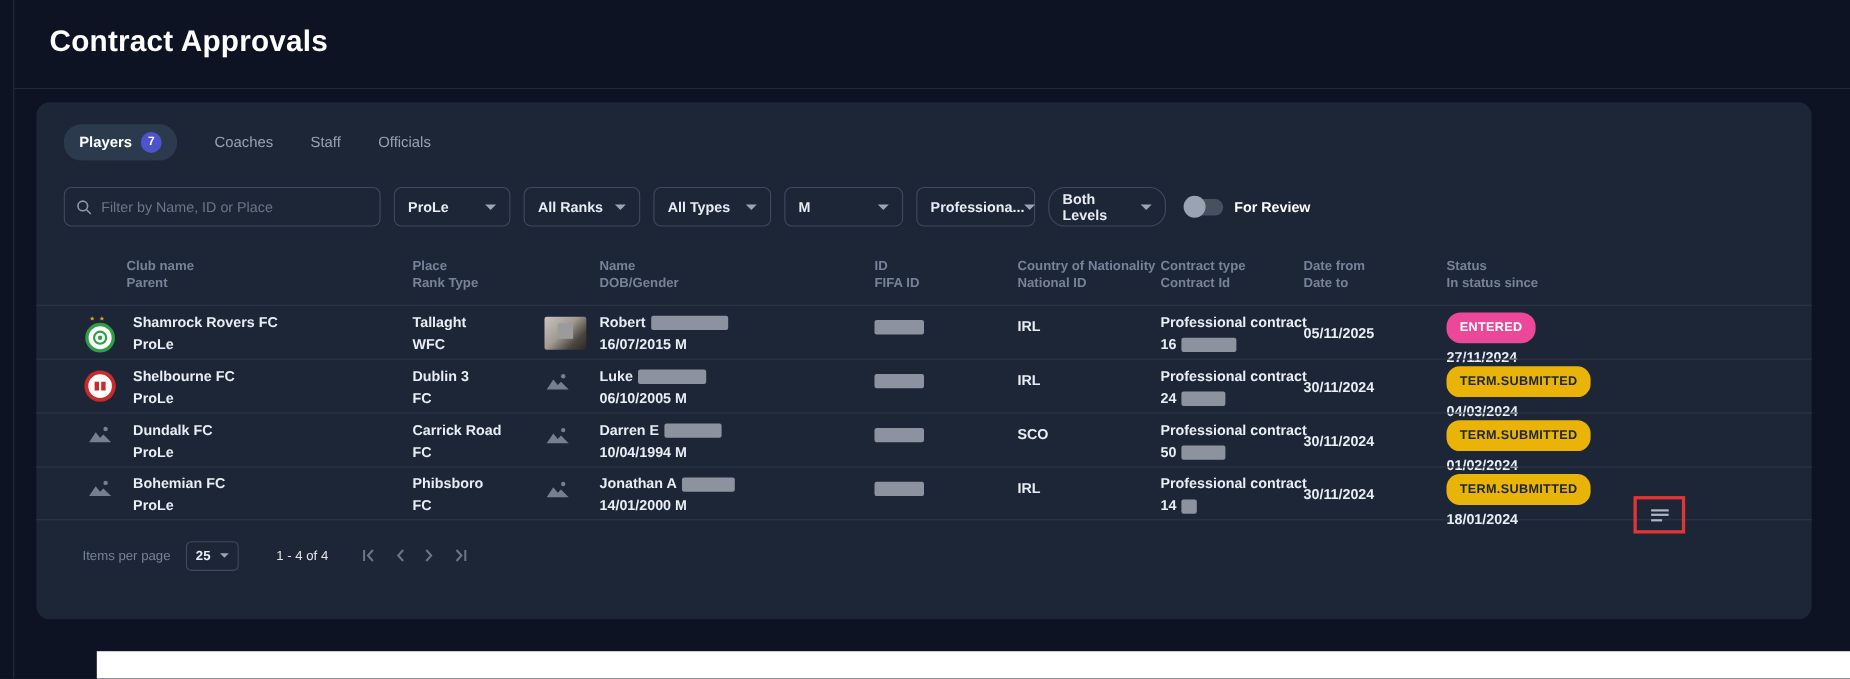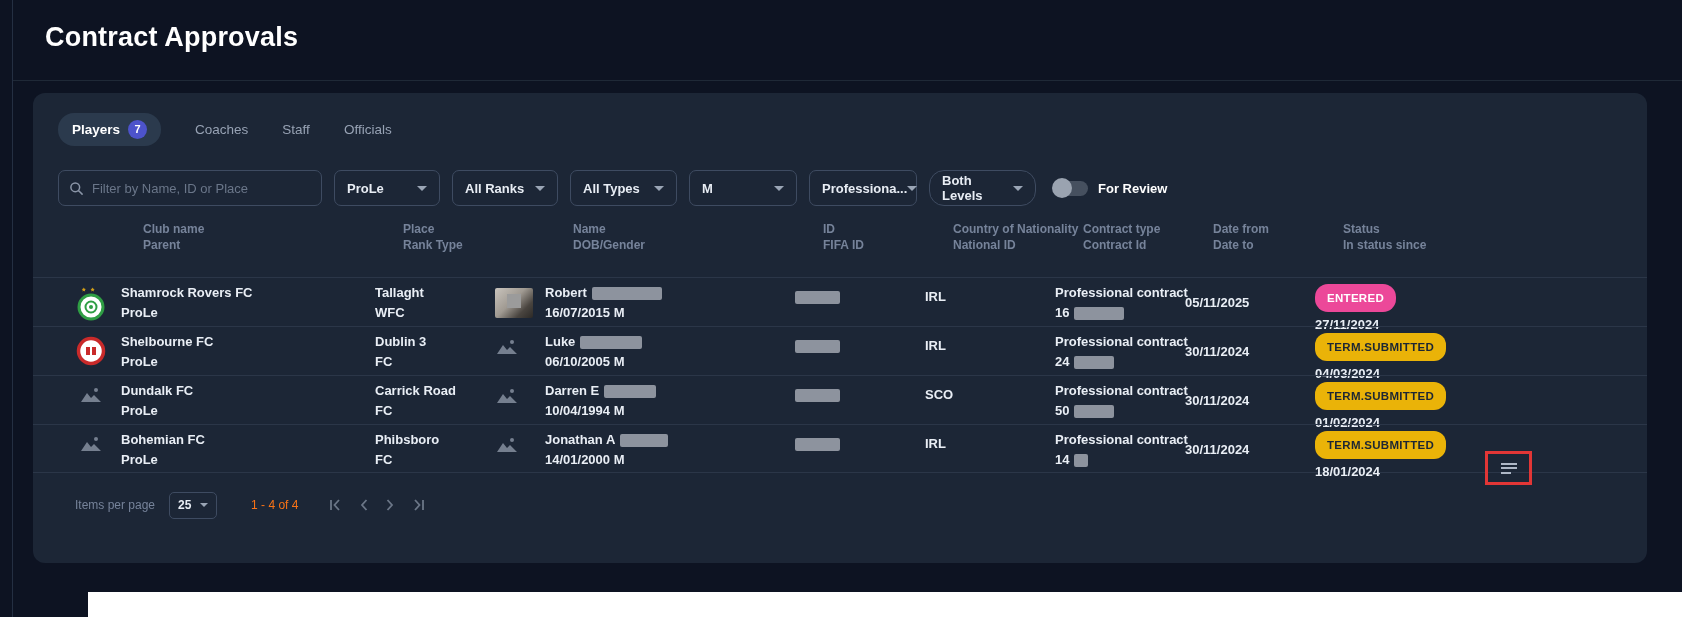--- a/index.html
+++ b/index.html
@@ -34,21 +34,21 @@
   }
   .tab-badge {
     display:inline-flex; align-items:center; justify-content:center;
     min-width:19px; height:19px; border-radius:10px;
     background:#4d53cb; color:#fff; font-size:11px; font-weight:700;
   }
 
   
   .filters { position:absolute; left:25px; top:77px; height:36px; display:flex; align-items:center; }
   .search-box {
-    width:264px; height:36px; border:1px solid #3e4b61; border-radius:7px;
+    width:288px; height:36px; border:1px solid #3e4b61; border-radius:7px;
     display:flex; align-items:center; padding:0 10px; gap:8px; background:transparent;
   }
   .search-box input {
     flex:1; background:transparent; border:none; outline:none;
     font-family:"Liberation Sans",sans-serif; font-size:13px; color:#c9d2e0;
   }
   .search-box input::placeholder { color:#6a7689; }
   .dropdown {
     height:36px; border:1px solid #3e4b61; border-radius:7px;
     display:flex; align-items:center; justify-content:space-between;
@@ -57,21 +57,21 @@
   }
   .dd-prole{width:106px;} .dd-ranks{width:106px;} .dd-types{width:107px;}
   .dd-gender{width:108px;} .dd-prof{width:108px;} .dd-levels{width:107px;border-radius:15px;}
   .caret { width:0; height:0; border-left:5px solid transparent; border-right:5px solid transparent; border-top:5px solid #9aa5b5; }
   .toggle-wrap { display:flex; align-items:center; gap:10px; margin-left:18px; }
   .toggle { width:34px; height:15px; border-radius:8px; background:#46505f; position:relative; cursor:pointer; }
   .toggle-knob { position:absolute; left:-2px; top:-3px; width:20px; height:20px; border-radius:50%; background:#9aa3b0; }
   .toggle-label { font-size:13px; font-weight:700; color:#ffffff; }
 
   
-  .thead { position:absolute; left:0; right:0; top:128px; height:44px;margin-left:28px; }
+  .thead { position:absolute; left:0; right:0; top:140px; height:44px; }
   .th { position:absolute; font-size:12px; font-weight:700; color:#76839a; line-height:16px; }
   .tbody { position:absolute; left:0; right:0; top:184px; }
   .row { position:relative; height:49px; border-top:1px solid #2b3648; }
   .row:last-child { border-bottom:1px solid #2b3648; }
   .cell { position:absolute; font-size:13px; color:#e9eef5; line-height:20px; top:5px; }
   .l1 { display:block; font-weight:600; }
   .l2 { display:block; font-weight:600; }
   .c-crest { left:40px; top:9px; width:36px; text-align:center; }
   .c-club { left:88px; }
   .c-place { left:342px; }
@@ -115,21 +115,21 @@
   .justify-icon .ln1{width:16px;} .justify-icon .ln2{width:16px;} .justify-icon .ln3{width:10px;}
 
   
   .pagination { position:absolute; left:42px; top:397px; height:30px; display:flex; align-items:center; color:#76839a; font-size:12px; }
   .pp-select {
     margin-left:14px; width:48px; height:27px; border:1px solid #3e4b61; border-radius:5px;
     display:flex; align-items:center; justify-content:space-between; padding:0 8px;
     color:#e8edf4; font-size:12px; font-weight:600; cursor:pointer;
   }
   .pp-select .caret{ border-left-width:4px;border-right-width:4px;border-top-width:4px; }
-  .pp-range { margin-left:34px; color:#f97316; }
+  .pp-range { margin-left:34px; color:#e5e5e5; }
   .pager { display:flex; align-items:center; gap:14px; margin-left:30px; }
   .pager svg { display:block; cursor:pointer; }
 </style>
 </head>
 <body>
 
 <div class="left-edge"></div>
 <h1 class="page-title">Contract Approvals</h1>
 <div class="top-divider"></div>
 

